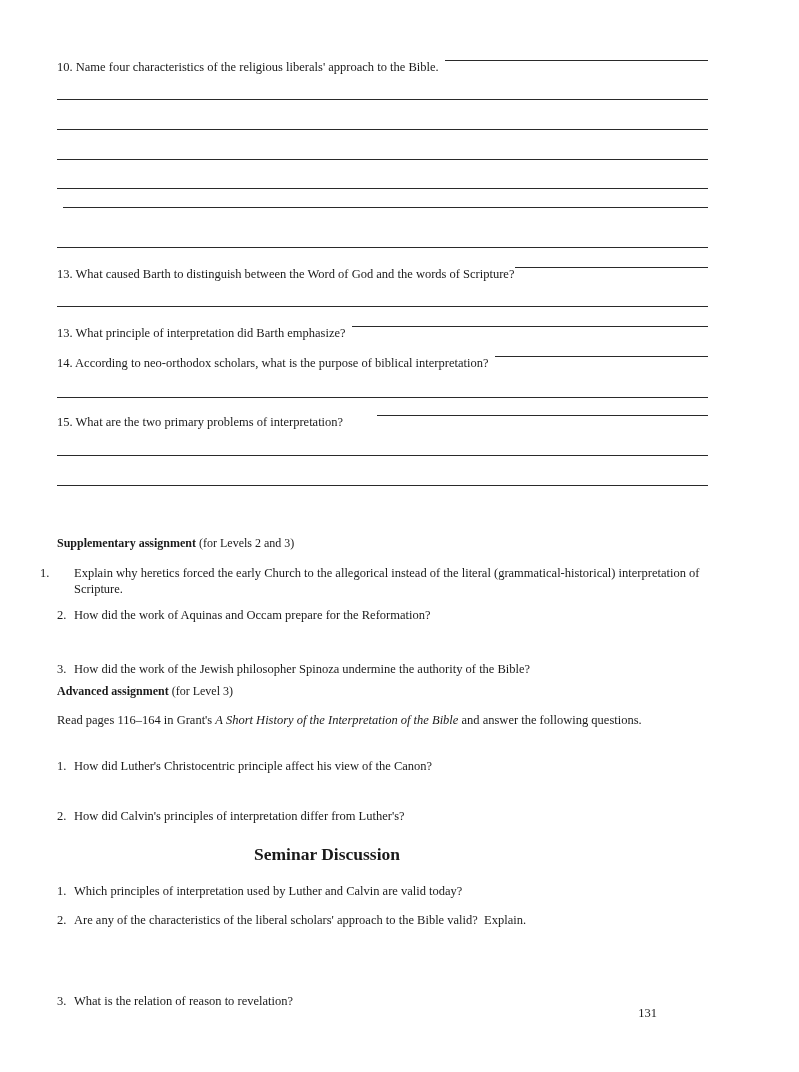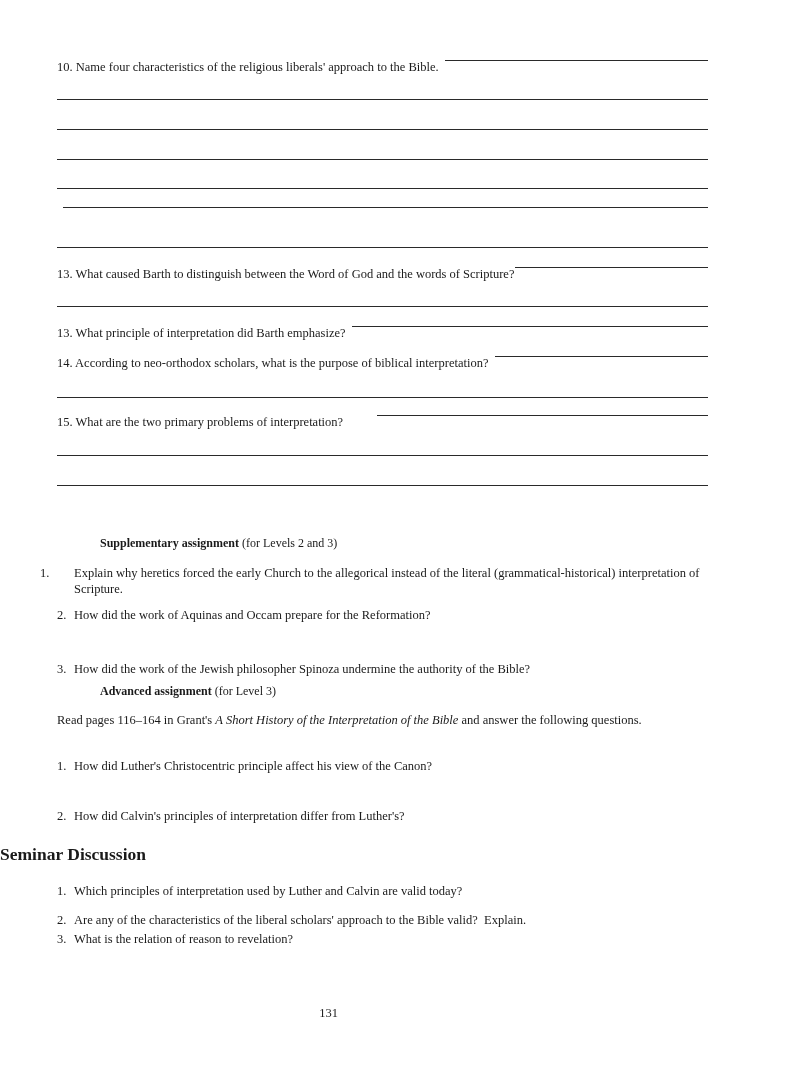--- a/index.html
+++ b/index.html
@@ -5,27 +5,27 @@
   html, body { margin: 0; padding: 0; background: #ffffff; }
   body {
     width: 799px; height: 1072px; position: relative; overflow: hidden;
     font-family: "Liberation Serif", "DejaVu Serif", serif;
     color: #1a1a1a; font-size: 12.5px;
   }
   .q { position: absolute; left: 57px; width: 651px; display: flex; align-items: flex-start; white-space: nowrap; }
   .q .txt { flex: 0 0 auto; }
   .q .fill { flex: 1 1 auto; border-bottom: 1px solid #2a2a2a; margin-left: 6px; margin-bottom: 3px; }
   .line { position: absolute; left: 57px; width: 651px; height: 0; border-top: 1px solid #2a2a2a; }
-  .heading { position: absolute; left: 57px; font-weight: bold; font-size: 12px; margin-left: 43px; }
+  .heading { position: absolute; left: 57px; font-weight: bold; font-size: 12px; }
   .heading .norm { font-weight: normal; }
   .item { position: absolute; left: 57px; width: 660px; line-height: 16px; font-size: 12.5px; }
   .item .num { display: inline-block; width: 17px; }
   .item.hang { padding-left: 17px; text-indent: -17px; width: 650px; }
-  .title { position: absolute; left: 0; width: 654px; text-align: left; font-size: 17.5px; font-weight: bold; top: 844px; }
-  .pageno { position: absolute; left: 0; width: 657px; text-align: center; top: 1006px; font-size: 12.5px; }
+  .title { position: absolute; left: 0; width: 654px; text-align: center; font-size: 17.5px; font-weight: bold; top: 844px; }
+  .pageno { position: absolute; left: 0; width: 657px; text-align: right; top: 1006px; font-size: 12.5px; }
   i { font-style: italic; }
 </style>
 </head>
 <body>
 
 <div class="q" style="top:60px;">
   <span class="txt"><span>10.</span> <span>Name four characteristics of the religious liberals' approach to the Bible.</span></span>
   <span class="fill"></span>
 </div>
 <div class="line" style="top:99px;"></div>
@@ -88,17 +88,17 @@
   <span class="num">2.</span><span>How did Calvin's principles of interpretation differ from Luther's?</span>
 </div>
 
 <div class="title">Seminar Discussion</div>
 <div class="item" style="top:883px;">
   <span class="num">1.</span><span>Which principles of interpretation used by Luther and Calvin are valid today?</span>
 </div>
 <div class="item" style="top:912px;">
   <span class="num">2.</span><span style="white-space:pre;margin-top:41px;">Are any of the characteristics of the liberal scholars' approach to the Bible valid?  Explain.</span>
 </div>
-<div class="item" style="top:931px;font-family:Liberation Serif, serif;">
+<div class="item" style="top:993px;font-family:Liberation Serif, serif;">
   <span class="num">3.</span><span>What is the relation of reason to revelation?</span>
 </div>
 
 <div class="pageno">131</div>
 
 </body></html>

